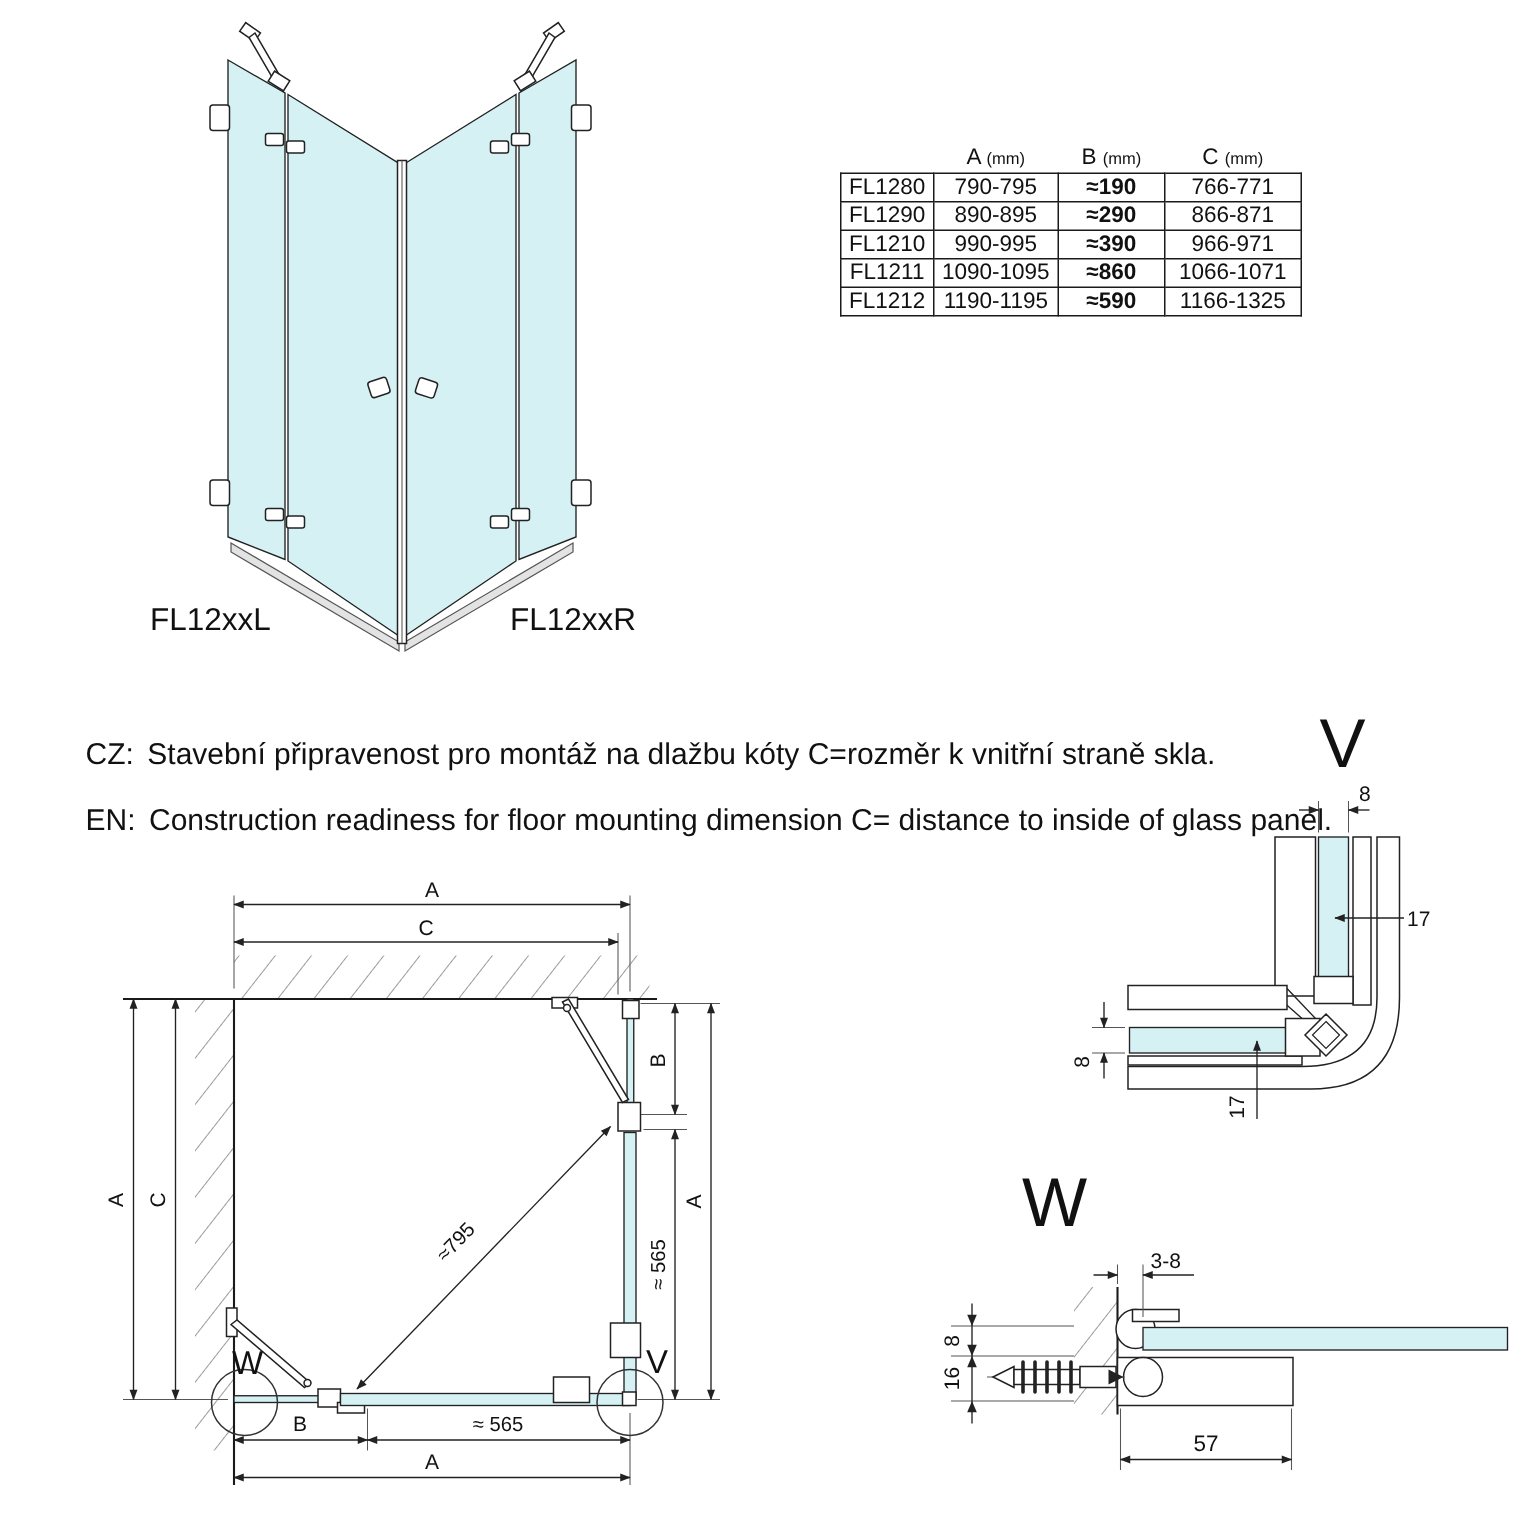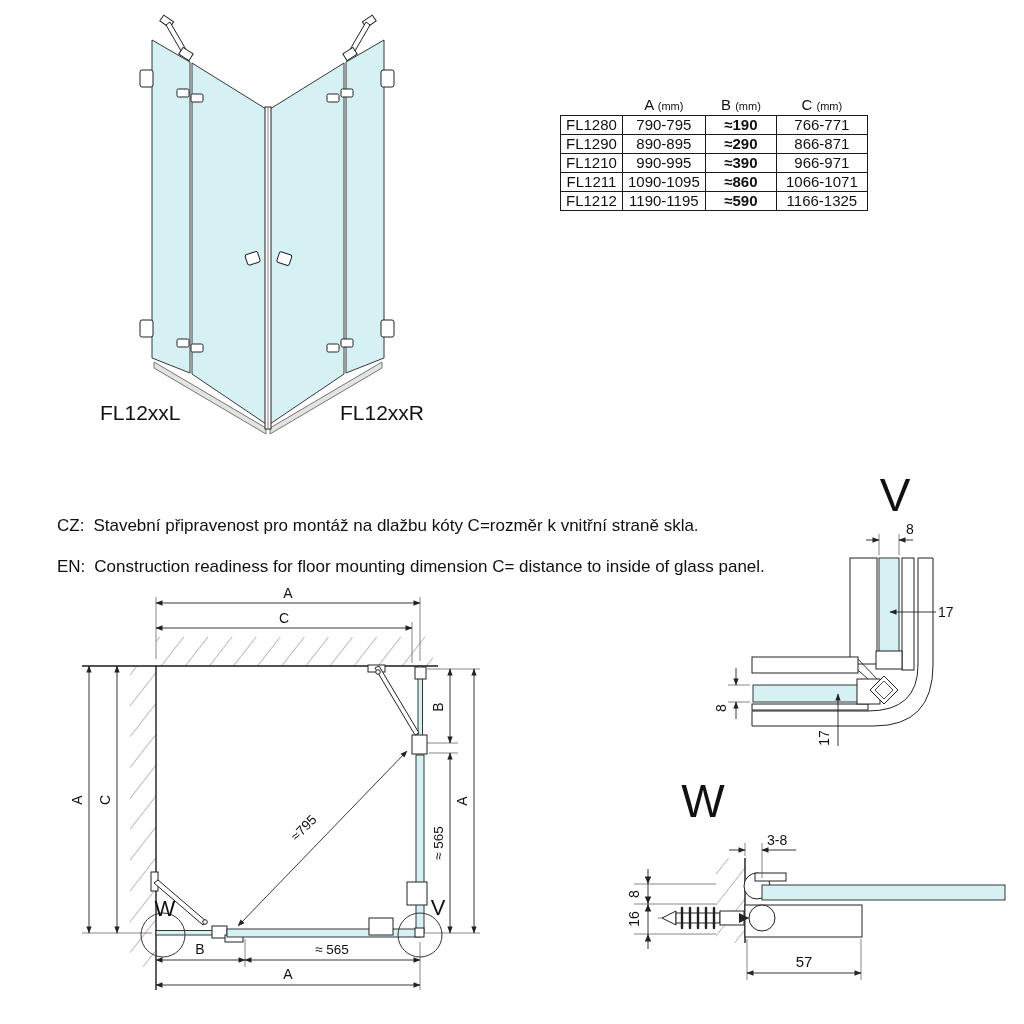--- a/index.html
+++ b/index.html
@@ -11,21 +11,21 @@
   #spec table{border-collapse:collapse;font-size:15px;color:#111;}
   #spec thead th{border:none;font-weight:normal;padding:0 0 2px 0;text-align:center;}
   #spec thead .cu{font-size:11px;}
   #spec tbody td{border:1.2px solid #1a1a1a;height:18px;line-height:18px;
                  text-align:center;padding:0 5px;white-space:nowrap;}
   #spec td.m{min-width:46px;}
   #spec td.a{min-width:72px;margin-top:21px;}
   #spec td.b{min-width:60px;font-weight:bold;}
   #spec td.c{min-width:80px;}
   
-  #notes{left:57px;top:492px;font-size:17px;margin-top:24px;}
+  #notes{left:57px;top:492px;font-size:20px;}
   #notes .row{margin-bottom:21px;white-space:nowrap;}
   #notes .lb{margin-right:9px;}
   
   svg text{fill:#111;font-family:"Liberation Sans",sans-serif;}
   .o{fill:#fff;stroke:#222;stroke-width:1;}
   .g{fill:#d5f1f4;stroke:#222;stroke-width:.9;}
   .dim{stroke:#222;stroke-width:.9;fill:none;}
   .ext{stroke:#555;stroke-width:.7;fill:none;}
   .wl{stroke:#1a1a1a;stroke-width:1.4;}
   .dt{font-size:14px;}

